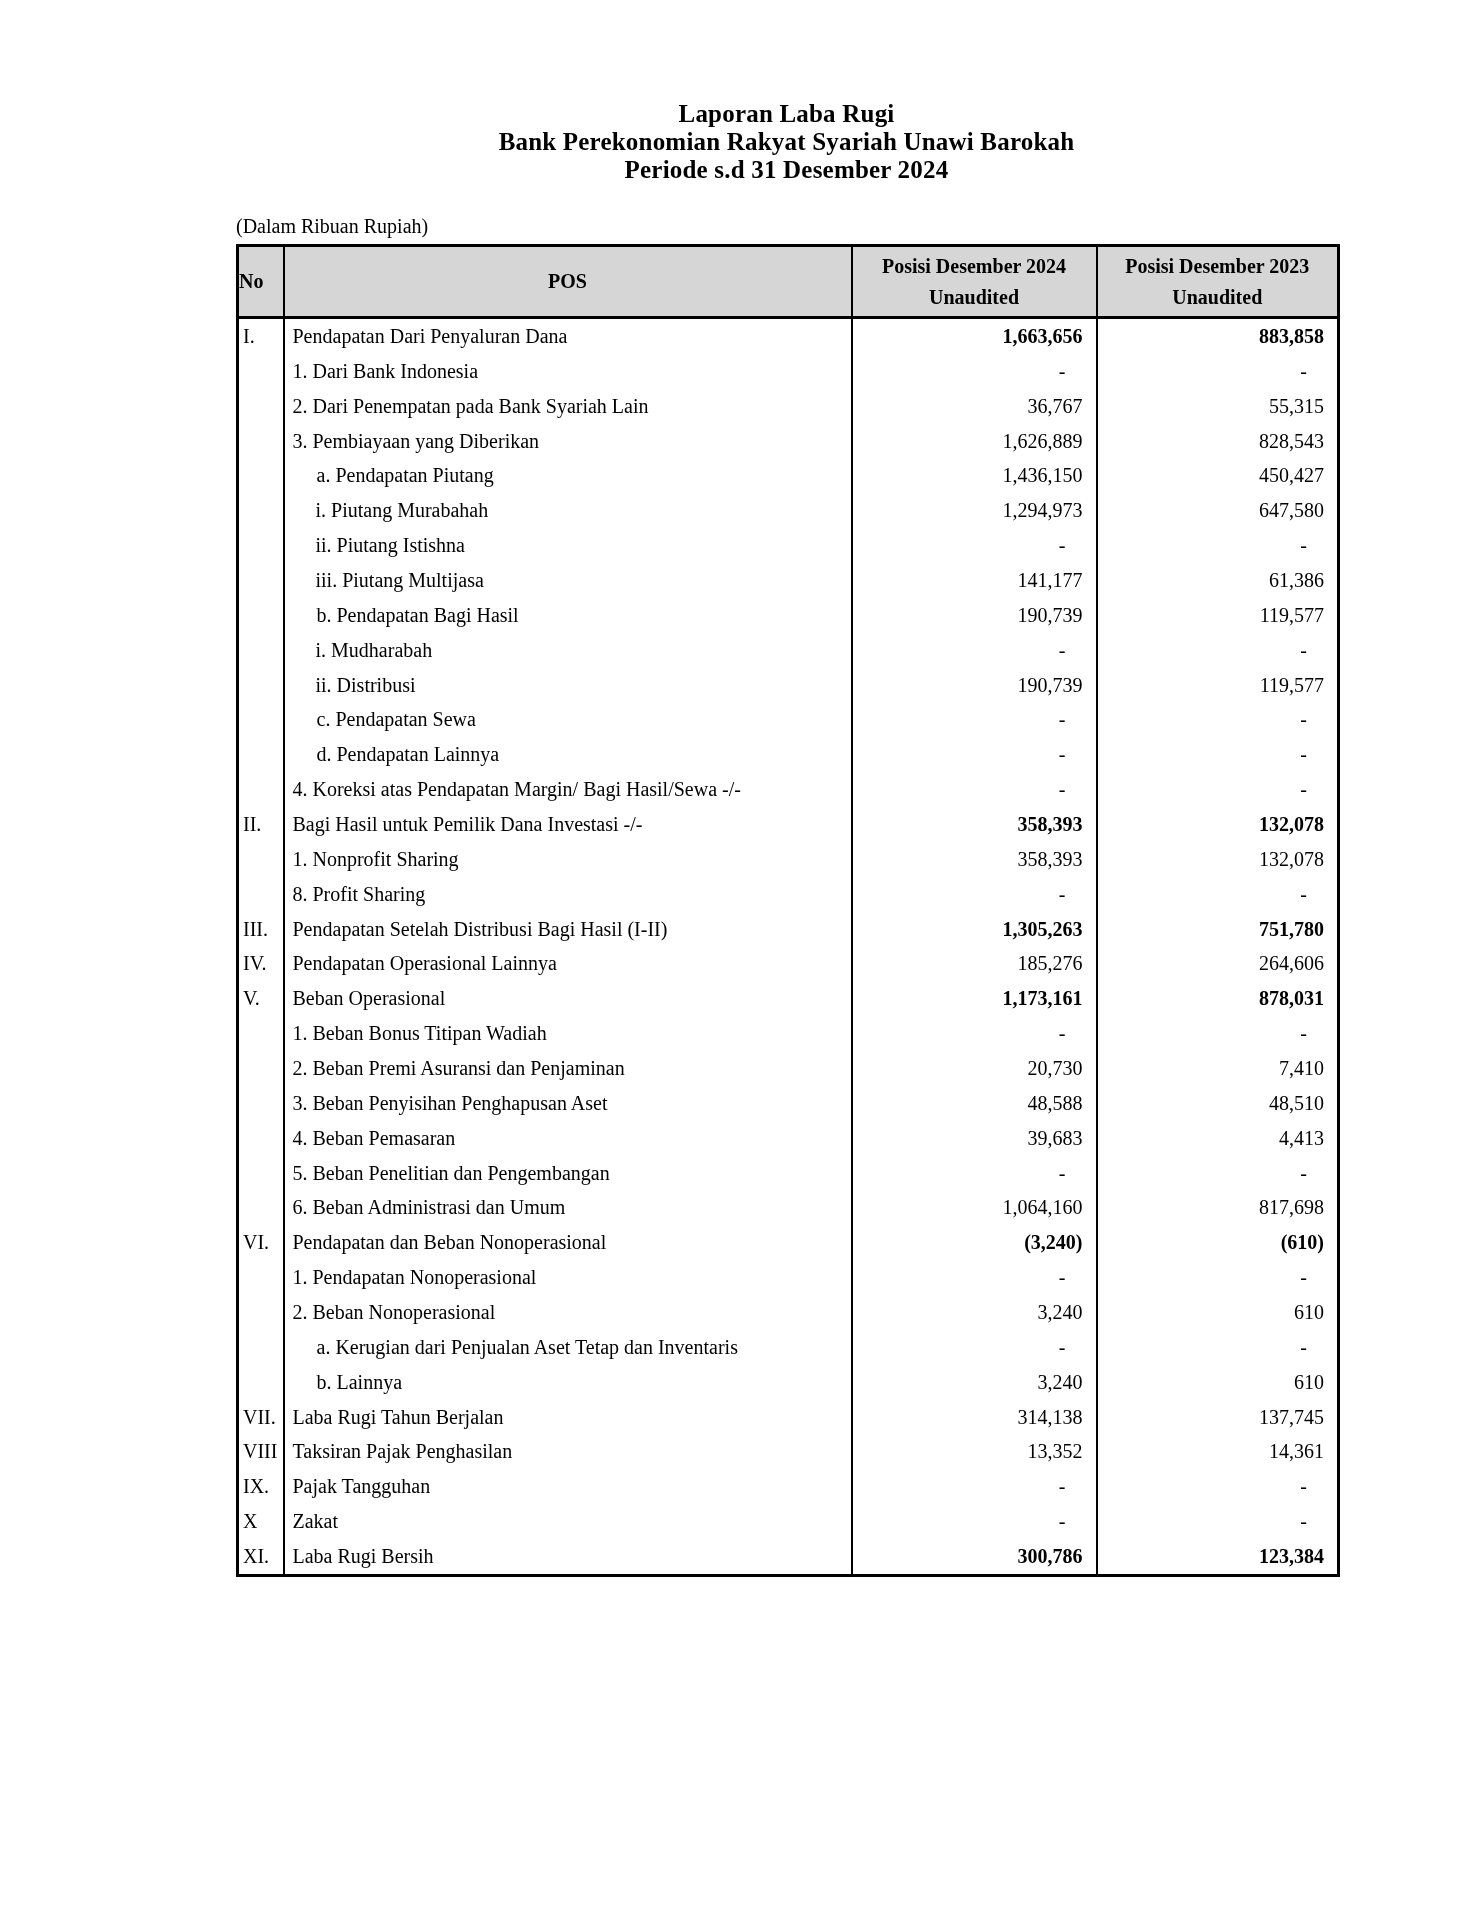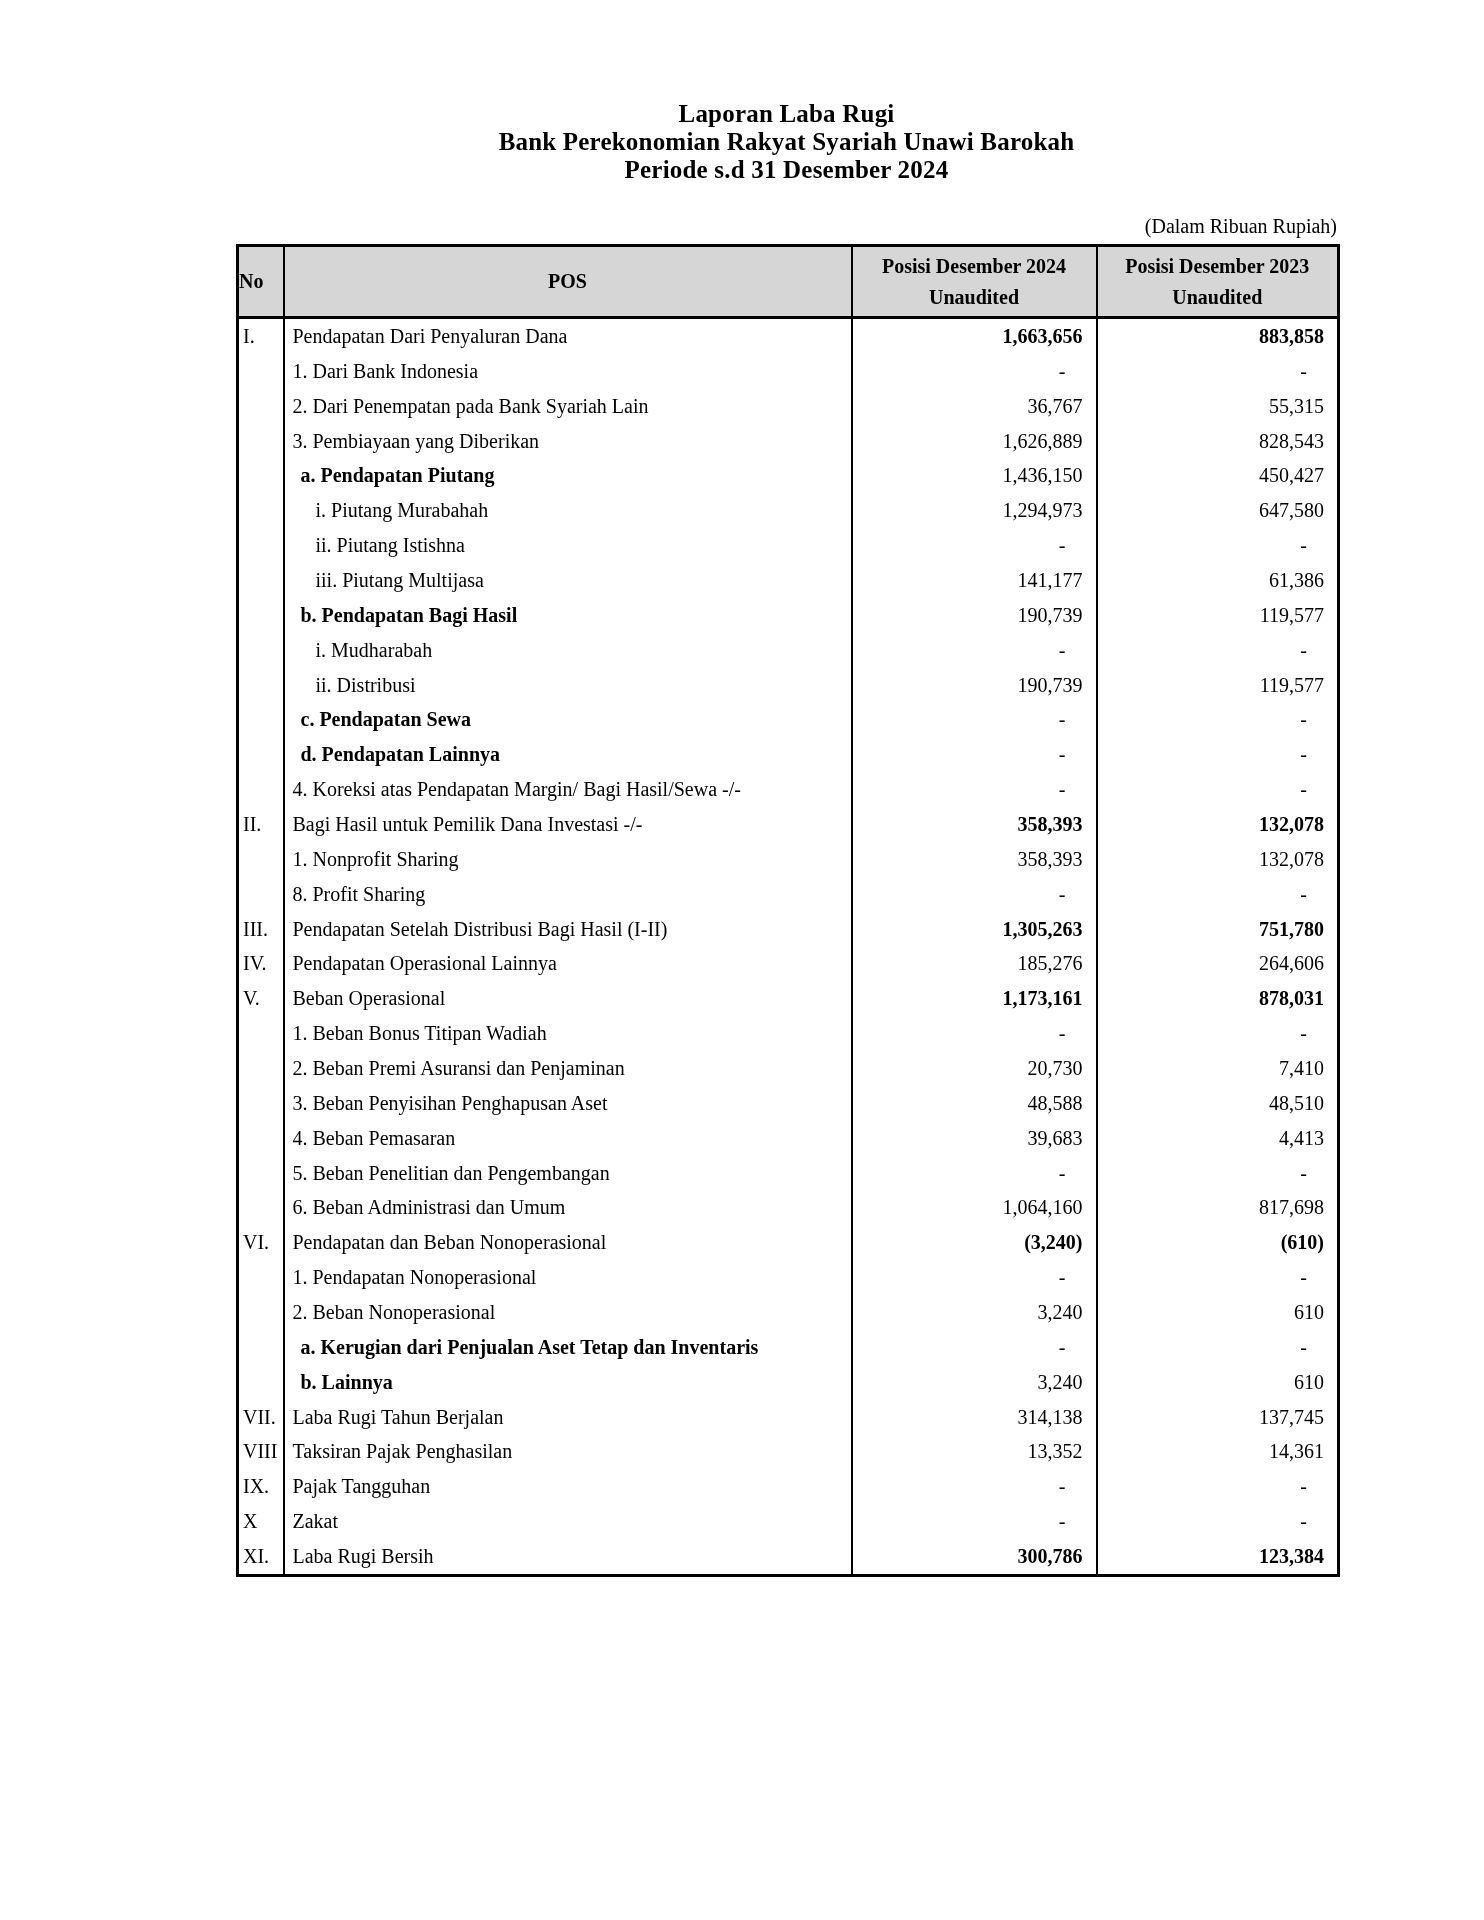--- a/index.html
+++ b/index.html
@@ -25,21 +25,20 @@
     text-align: center;
     font-weight: 700;
     font-size: 25px;
     line-height: 28px;
     letter-spacing: 0.2px;
     font-family: Liberation Serif, serif;
   }
   .unit-note {
     margin: 31px 17px 6px 236px;
     width: 1101px;
-    text-align: right;
     font-size: 20px;
     line-height: 23px;
   }
   table.report-table {
     margin-left: 236px;
     width: 1101px;
     table-layout: fixed;
     border-collapse: collapse;
     border: 3px solid var(--border-color, #000);
   }
@@ -65,21 +64,21 @@
   .report-table tbody td {
     height: 34.86px;
     font-size: 20px;
     padding-top: 0;
     padding-bottom: 0;
     vertical-align: middle;
   }
   .td-no  { padding-left: 4px; }
   .td-pos.indent-0 { padding-left: 8px; }
   .td-pos.indent-1 { padding-left: 8px; }
-  .td-pos.indent-2 { padding-left: 16px; font-weight: bold; }
+  .td-pos.indent-2 { padding-left: 32px; }
   .td-pos.indent-3 { padding-left: 31px; }
   .td-val { text-align: right; padding-right: 13px; }
   .td-val.dash { padding-right: 30px; }
   .td-val.bold { font-weight: 700; }
 </style>
 </head>
 <body>
 
 <div class="page">
 

